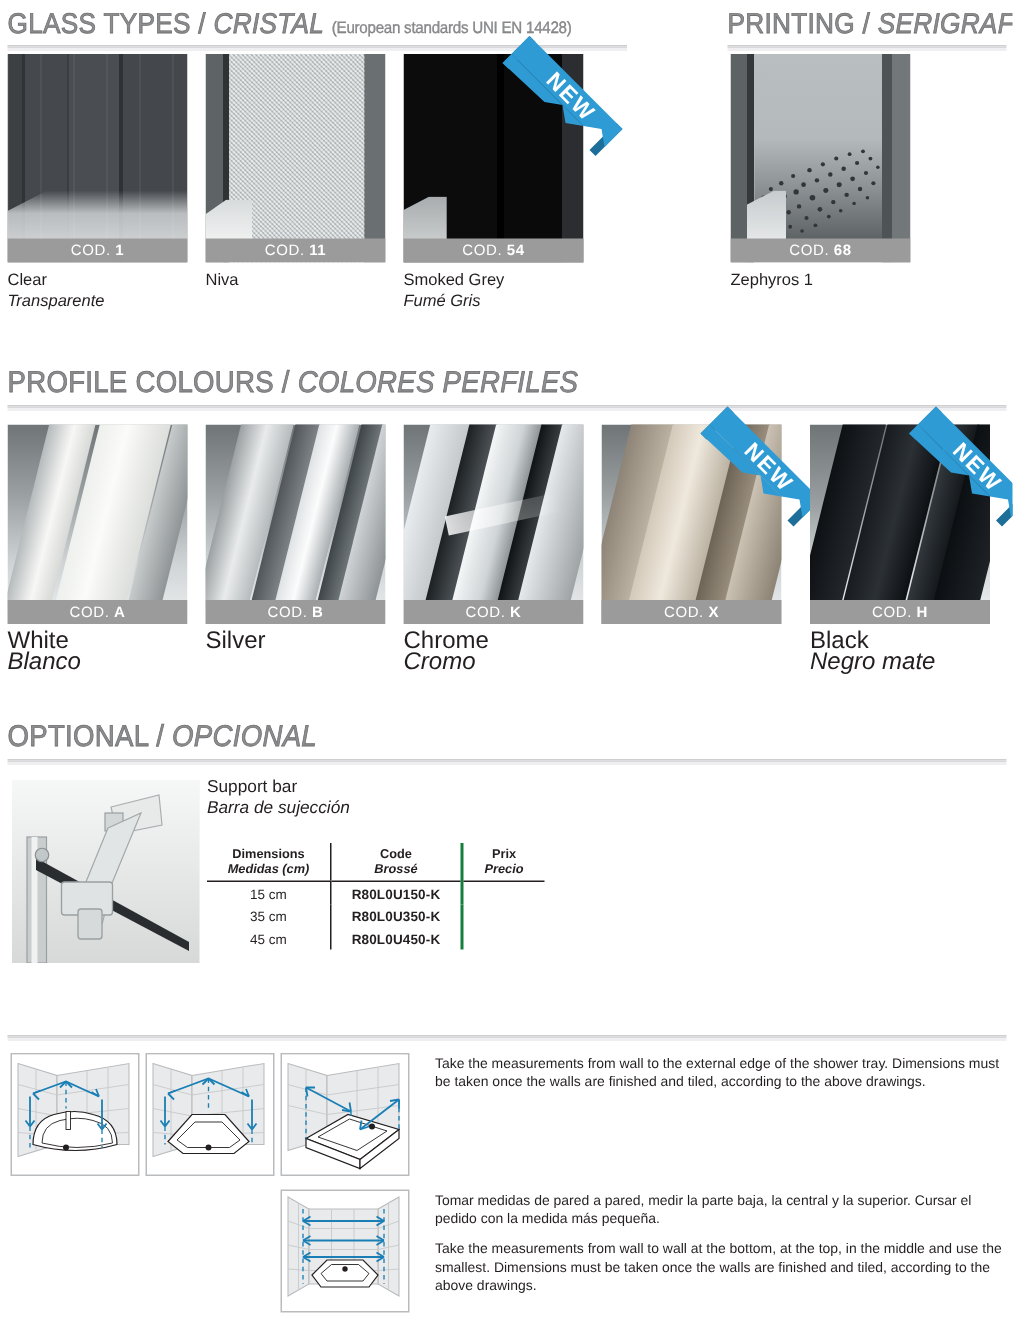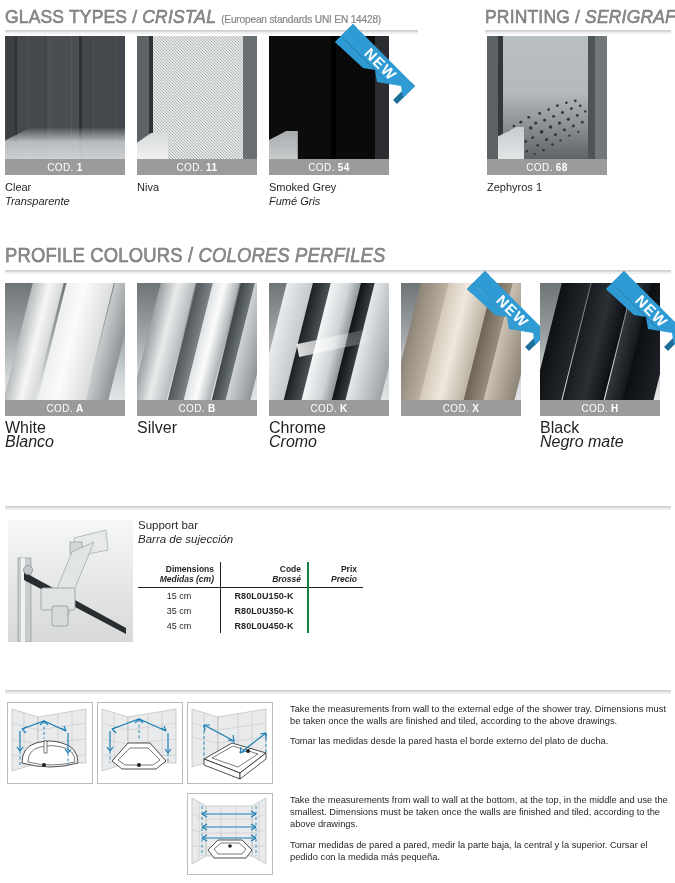--- a/index.html
+++ b/index.html
@@ -114,21 +114,21 @@
   
   .p-base{width:100%;height:100%;position:relative;overflow:hidden;}
   .p-bg{position:absolute;inset:0;background:linear-gradient(to bottom,#6f7477 0%,#9aa0a2 35%,#cfd4d6 70%,#eef0f1 100%);}
   .p-bar{position:absolute;top:-30%;height:170%;width:40px;transform:rotate(14deg);}
 
   .cap2{font-size:16px;line-height:14px;}
 
   
   table.opt{border-collapse:collapse;font-size:9px;}
   table.opt th{
-    font-size:8.5px;line-height:10px;font-weight:700;text-align:right;
+    font-size:8.5px;line-height:10px;font-weight:700;text-align:center;
     padding:2px 6px 3px 6px;border-bottom:1px solid #231f20;
   }
   table.opt th .es{font-style:italic;display:block;font-weight:700;}
   table.opt td{
     text-align:center;padding:2.5px 6px;font-size:9px;
   }
   table.opt td.code{font-weight:700;letter-spacing:.1px;}
   table.opt .vl{border-left:1px solid #231f20;}
   table.opt .vr{border-right:2px solid #15803d;}
 
@@ -391,20 +391,23 @@
           <text x="46" y="48" fill="#ffffff" font-family="Liberation Sans, sans-serif" font-size="15" font-weight="700" letter-spacing="1.2" text-anchor="middle" transform="rotate(45 46 48)">NEW</text>
         </svg>
       </div>
     </div>
     <div class="cap cap2">
       <span>Black</span>
       <span class="es">Negro mate</span>
     </div>
   </div>
 
+  <div class="card" style="left:5px;top:480px;width:300px;">
+    <div class="sec-head" style="font-size:20px;"><span>OPTIONAL</span><span> / </span><span class="it">OPCIONAL</span></div>
+  </div>
   <div class="sec-rule" style="position:absolute;left:5px;top:506px;width:666px;"></div>
 
   <div class="card" style="left:8px;top:520px;">
     <div style="width:125px;height:122px;position:relative;overflow:hidden;background:linear-gradient(to bottom,#f3f4f4,#dcdede);">
       <svg width="125" height="122" viewBox="0 0 125 122">
         <rect width="125" height="122" fill="#eceded"></rect>
         <rect x="0" y="0" width="125" height="122" fill="url(#vg)"></rect>
         <defs>
             <linearGradient id="vg" x1="0" y1="0" x2="0" y2="1">
           <stop offset="0" stop-color="#f6f7f7"></stop>
@@ -593,21 +596,20 @@
       <g stroke="#1a7fb5" stroke-width="0.9" stroke-dasharray="3,2.5" fill="none">
         <line x1="16" y1="22" x2="16" y2="56"></line>
         <line x1="78" y1="30" x2="78" y2="50"></line>
         <line x1="46" y1="38" x2="46" y2="42"></line>
       </g>
     </svg>
   </div>
 
   <div class="mtext" style="left:290px;top:703px;width:378px;">
     <p>Take the measurements from wall to the external edge of the shower tray. Dimensions must be taken once the walls are finished and tiled, according to the above drawings.</p>
-    <p>Tomar las medidas desde la pared hasta el borde externo del plato de ducha.</p>
   </div>
 
   <div class="mdiag" style="left:187px;top:793px;width:84px;height:80px;">
     <svg width="82" height="78" viewBox="0 0 82 78">
       <rect width="82" height="78" fill="#ffffff"></rect>
       <g stroke="#b9bbbd" stroke-width="0.7" fill="#e9eaeb">
         <polygon points="4,4 18,12 18,62 4,70"></polygon>
         <polygon points="64,12 78,4 78,70 64,62"></polygon>
         <polygon points="18,12 64,12 64,62 18,62"></polygon>
       </g>
@@ -643,17 +645,17 @@
           <path d="M68,44 l-5,-3 M68,44 l-5,3"></path>
       </g>
       <g stroke="#1a7fb5" stroke-width="0.9" stroke-dasharray="3,2.5" fill="none">
         <line x1="14" y1="12" x2="14" y2="62"></line>
         <line x1="68" y1="12" x2="68" y2="62"></line>
       </g>
     </svg>
   </div>
 
   <div class="mtext" style="left:290px;top:794px;width:380px;">
+    <p>Tomar medidas de pared a pared, medir la parte baja, la central y la superior. Cursar el pedido con la medida más pequeña.</p>
     <p>Take the measurements from wall to wall at the bottom, at the top, in the middle and use the smallest. Dimensions must be taken once the walls are finished and tiled, according to the above drawings.</p>
-    <p>Tomar medidas de pared a pared, medir la parte baja, la central y la superior. Cursar el pedido con la medida más pequeña.</p>
   </div>
 
 </div>
 
 </body></html>

